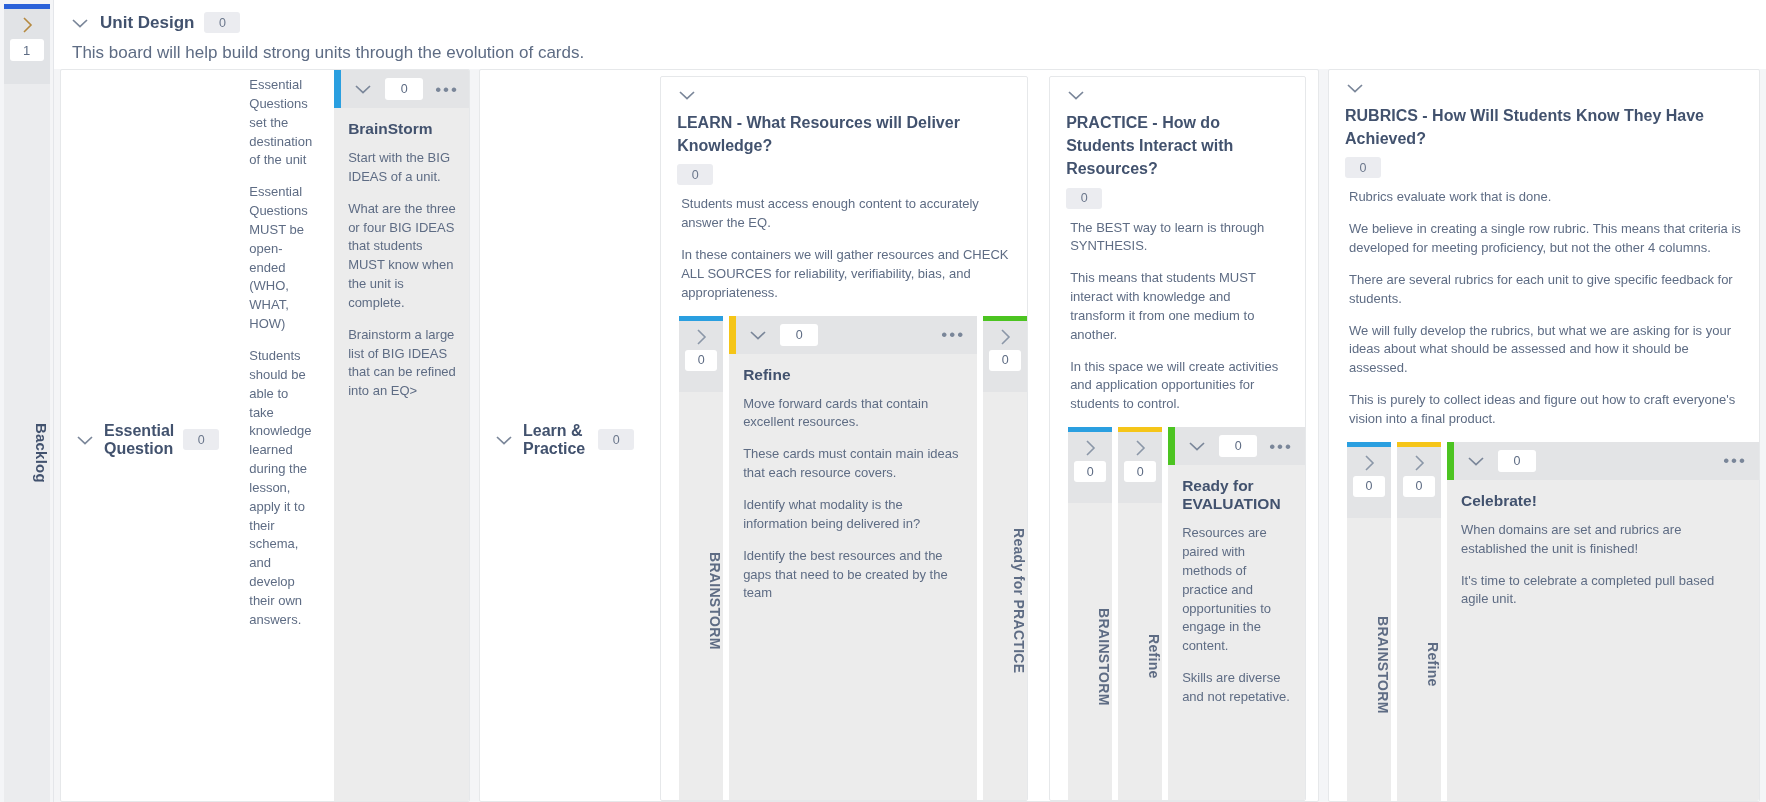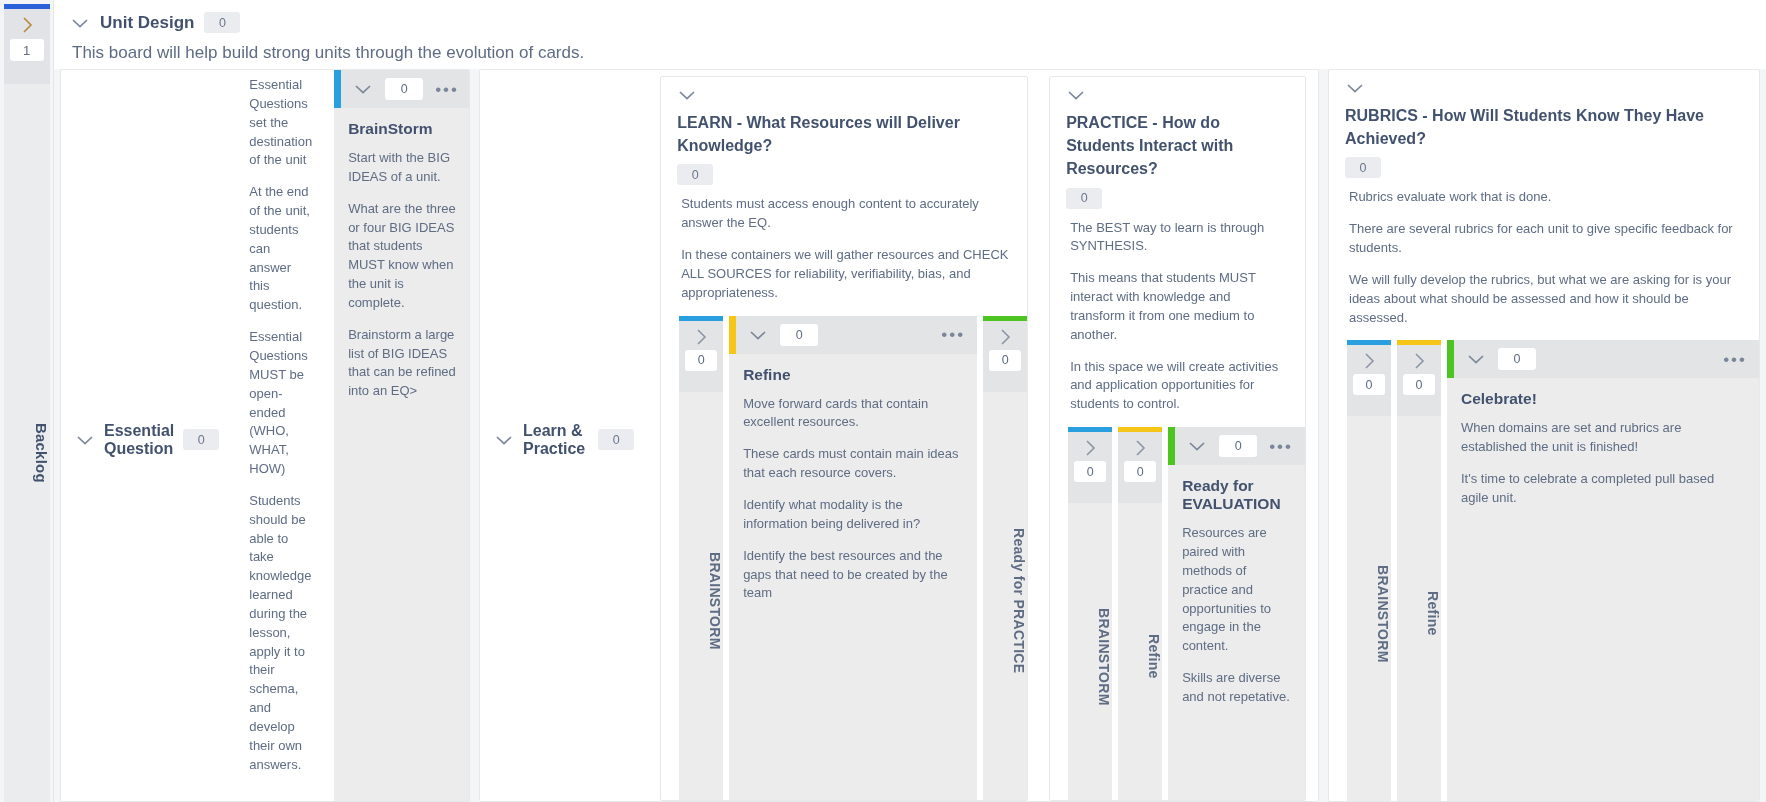--- a/index.html
+++ b/index.html
@@ -207,21 +207,20 @@
           <span>
             <svg class="chev-down" viewBox="0 0 20 12">
                 <polyline points="3,3 10,9.5 17,3" fill="none" stroke="#7a8699" stroke-width="1.7"></polyline>
               </svg>
           </span>
           <span class="lane-name">Essential Question</span>
           <span class="count-pill">0</span>
         </div>
         <div class="lane-desc">
           <p>Essential Questions set the destination of the unit</p>
-          <p>At the end of the unit, students can answer this question.</p>
           <p>Essential Questions MUST be open-ended (WHO, WHAT, HOW)</p>
           <p>Students should be able to take knowledge learned during the lesson, apply it to their schema, and develop their own answers.</p>
         </div>
         <div class="cols">
 
           <div class="col-open">
             <div class="co-head stripe-blue">
               <span class="co-chev">
                 <svg class="chev-down" viewBox="0 0 20 12">
                     <polyline points="3,3 10,9.5 17,3" fill="none" stroke="#7a8699" stroke-width="1.7"></polyline>
@@ -410,22 +409,24 @@
             <span>
               <svg class="chev-down" viewBox="0 0 20 12">
                   <polyline points="3,3 10,9.5 17,3" fill="none" stroke="#7a8699" stroke-width="1.7"></polyline>
                 </svg>
             </span>
             <div class="sublane-title">RUBRICS - How Will Students Know They Have Achieved?</div>
             <span class="count-pill">0</span>
           </div>
           <div class="sublane-desc" style="padding-top:10px;">
             <p>Rubrics evaluate work that is done.</p>
+            <p>We believe in creating a single row rubric. This means that criteria is developed for meeting proficiency, but not the other 4 columns.</p>
             <p>There are several rubrics for each unit to give specific feedback for students.</p>
             <p>We will fully develop the rubrics, but what we are asking for is your ideas about what should be assessed and how it should be assessed.</p>
+            <p>This is purely to collect ideas and figure out how to craft everyone's vision into a final product.</p>
           </div>
           <div class="cols indent">
 
             <div class="col-collapsed">
               <div class="cc-top blue">
                 <span class="cc-chev">
                   <svg class="chev-right" viewBox="0 0 12 20">
                       <polyline points="3,3 10,10 3,17" fill="none" stroke="#8b97a8" stroke-width="1.6"></polyline>
                     </svg>
                 </span>

